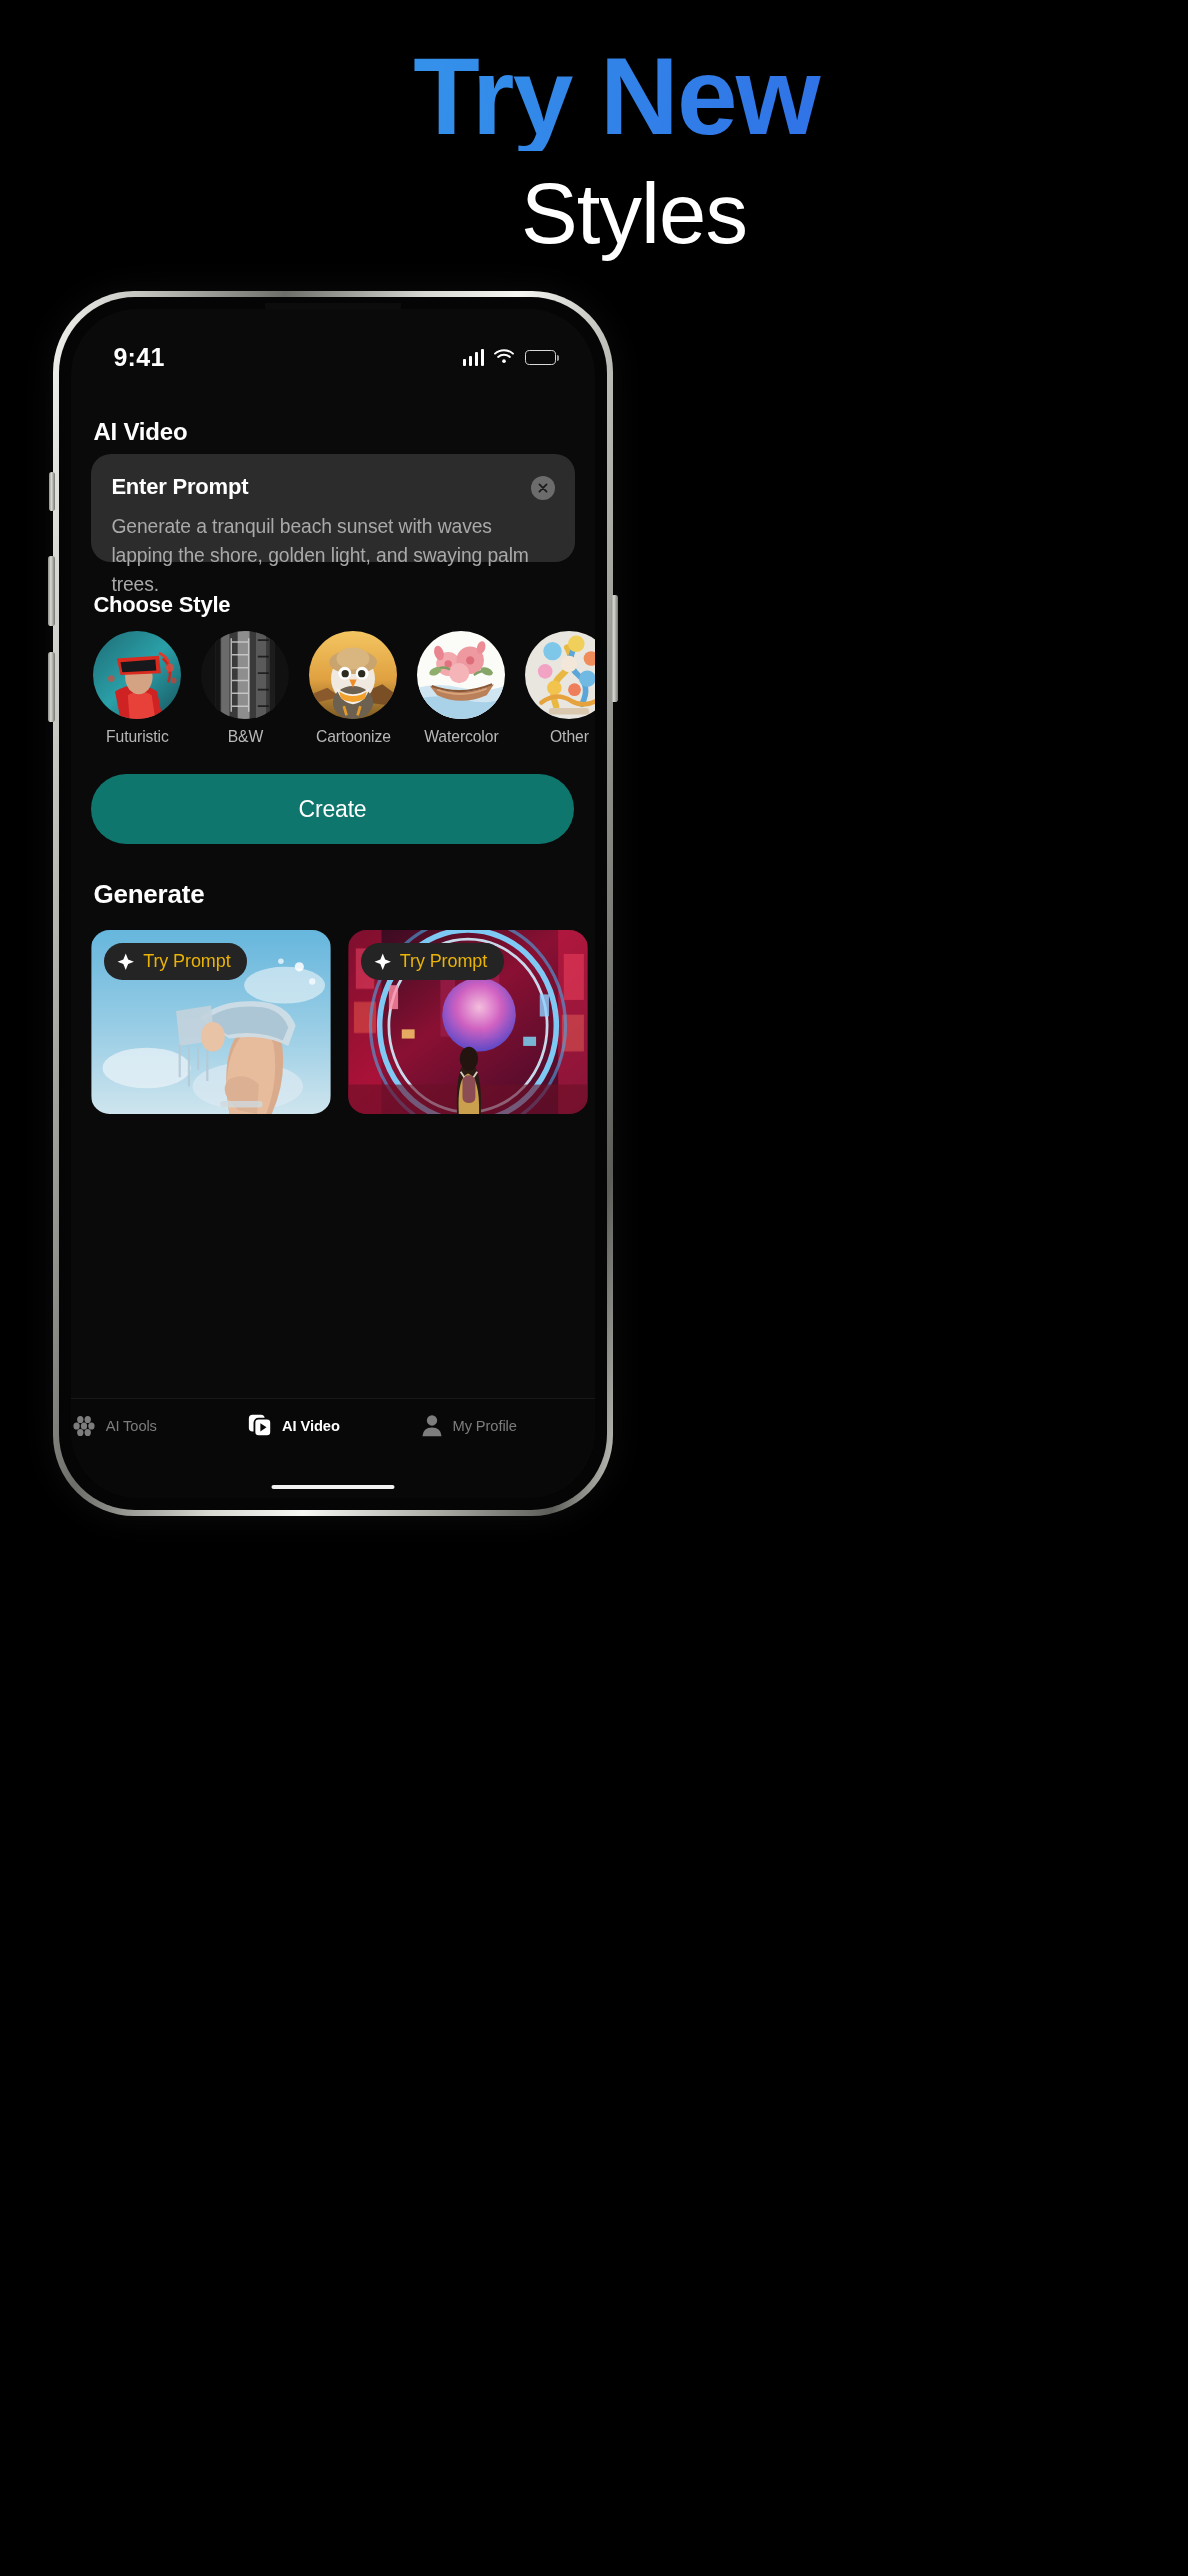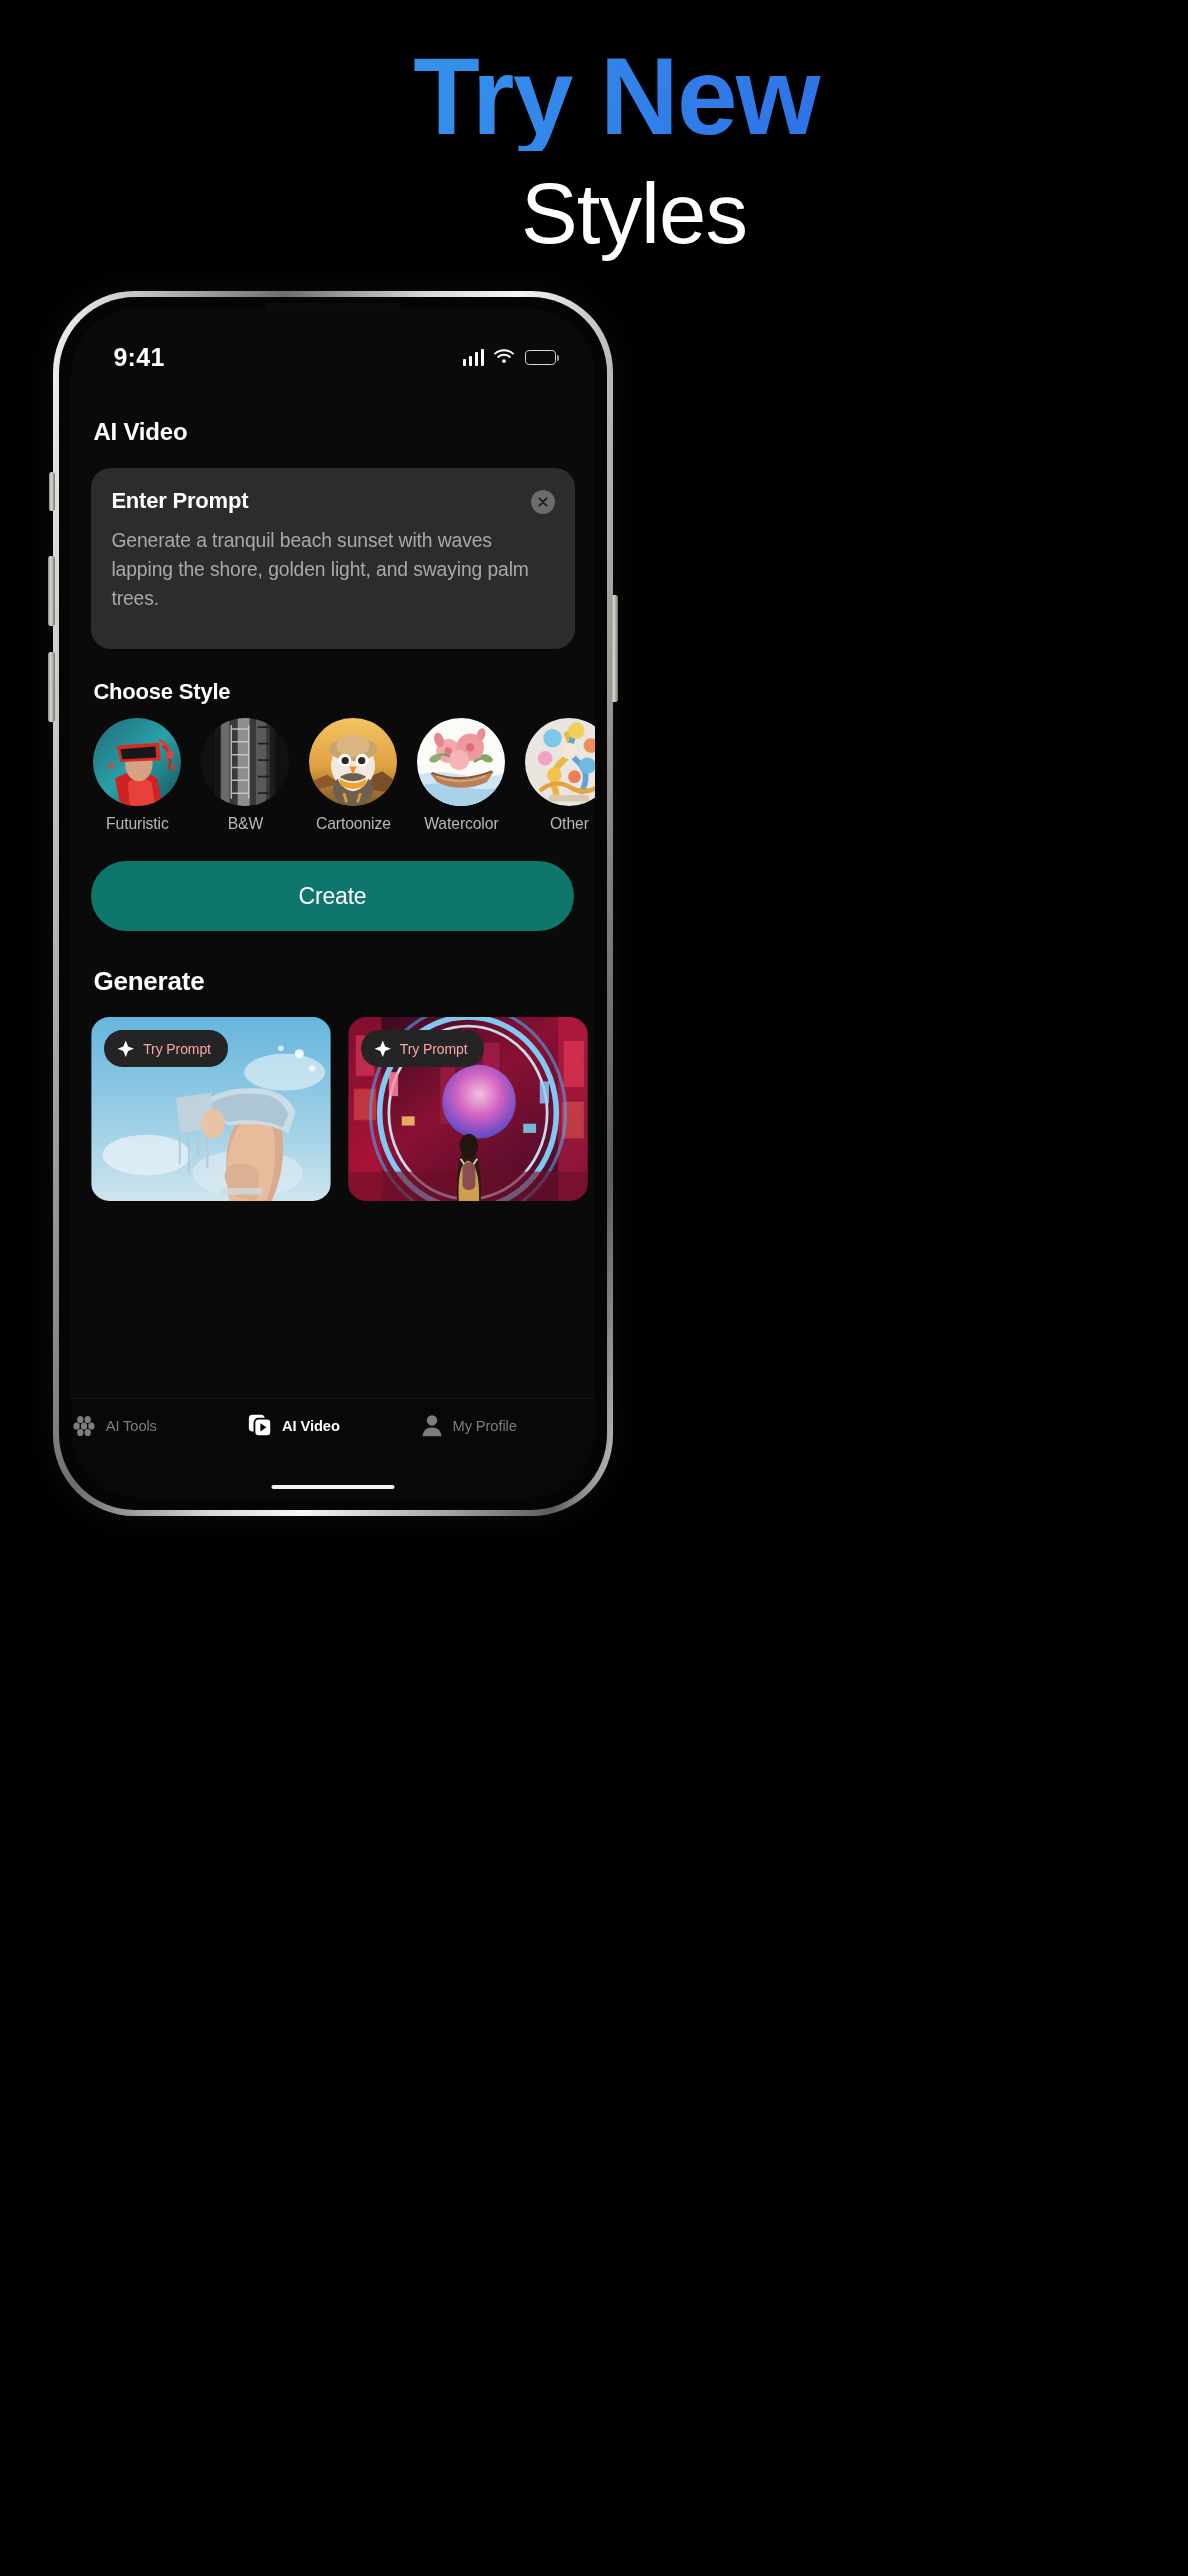--- a/index.html
+++ b/index.html
@@ -176,25 +176,25 @@
   .app-title {
     color: #ffffff;
     font-size: 24px;
     font-weight: 700;
     letter-spacing: -0.2px;
     padding: 33px 0 0 22px;
   }
 
   
   .prompt-card {
-    margin: 22px 20px 0 20px;
+    margin: 8px 20px 0 20px;
     background: #2c2c2c;
     border-radius: 20px;
     padding: 20px 20px 20px 20px;
-    height: 181px;
+    height: 108px;
     box-sizing: border-box;
     position: relative;
   }
   .prompt-head {
     display: flex;
     align-items: flex-start;
     justify-content: space-between;
   }
   .prompt-title {
     color: #ffffff;
@@ -296,22 +296,22 @@
     top: 13px;
     height: 37px;
     background: #242424;
     border-radius: 18.4px;
     display: flex;
     align-items: center;
     gap: 8.3px;
     padding: 0 16.6px 0 13px;
   }
   .try-pill-label {
-    color: #fca5a5;
-    font-size: 14px;
+    color: #eab308;
+    font-size: 18px;
     font-weight: 500;
     letter-spacing: -0.1px;
   }
 
   
   .tabbar {
     position: absolute;
     left: 0; right: 0; bottom: 0;
     height: 100px;
     background: #080808;

